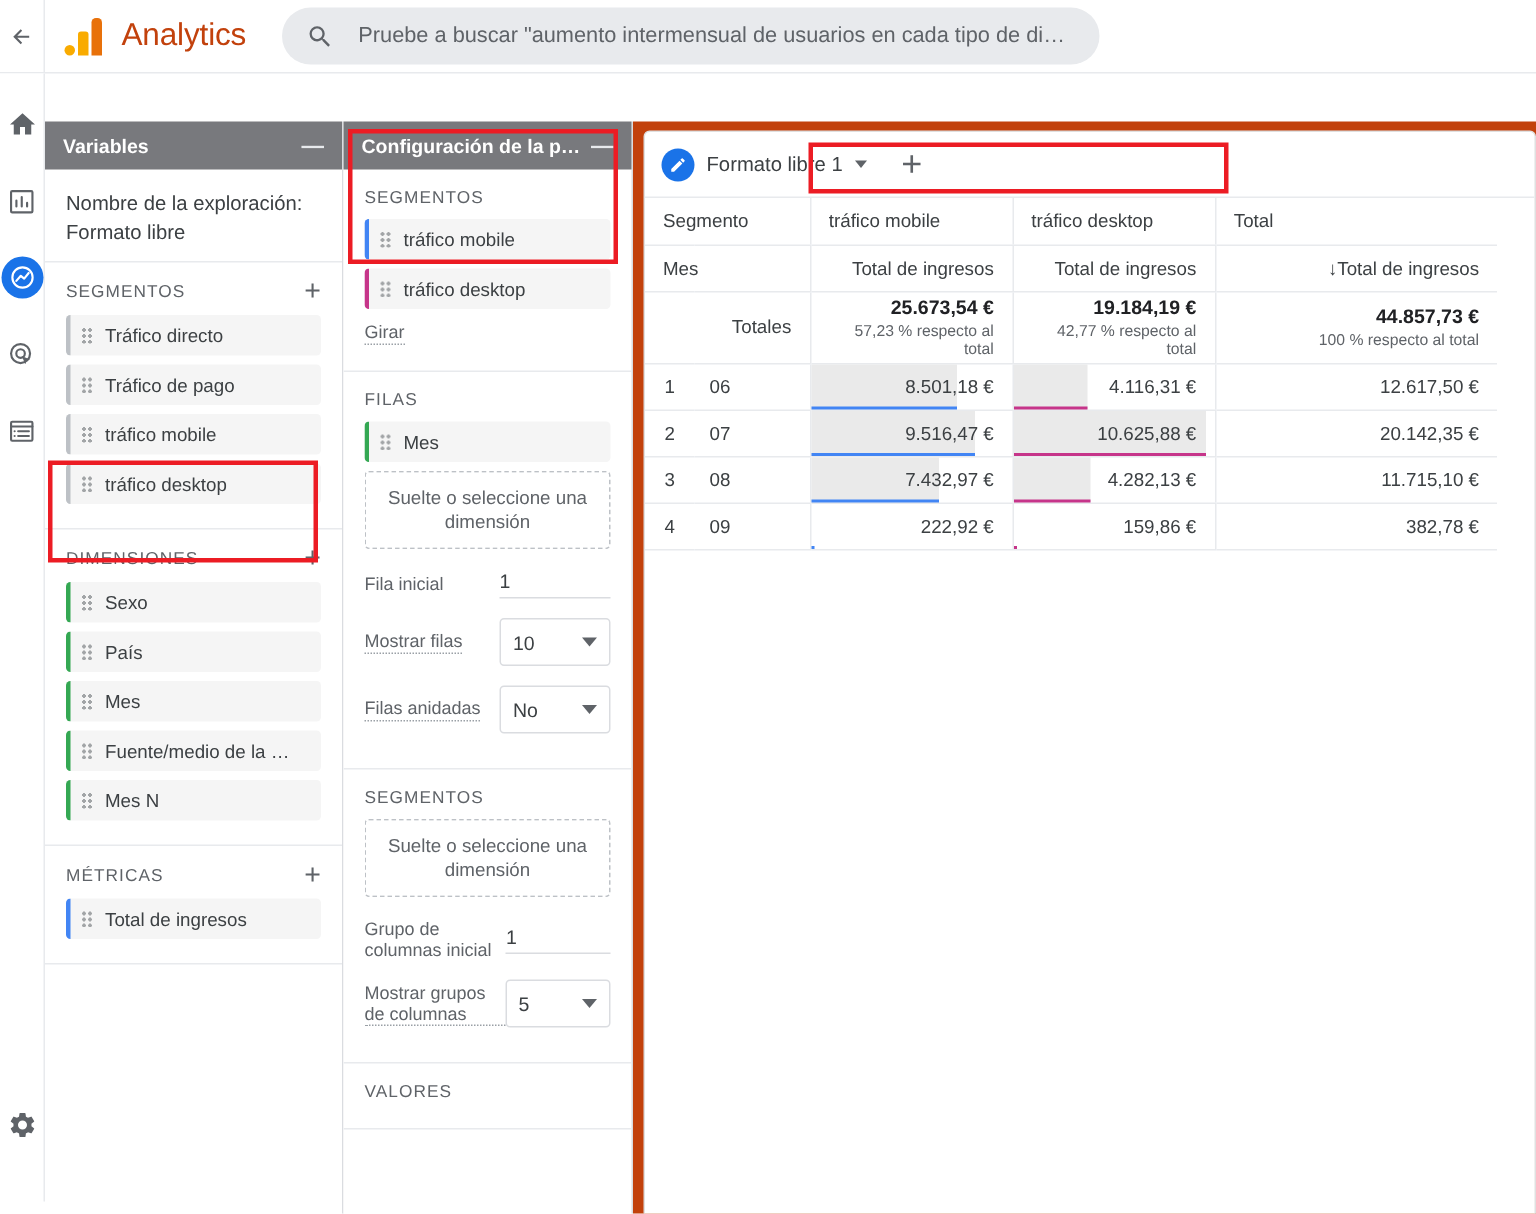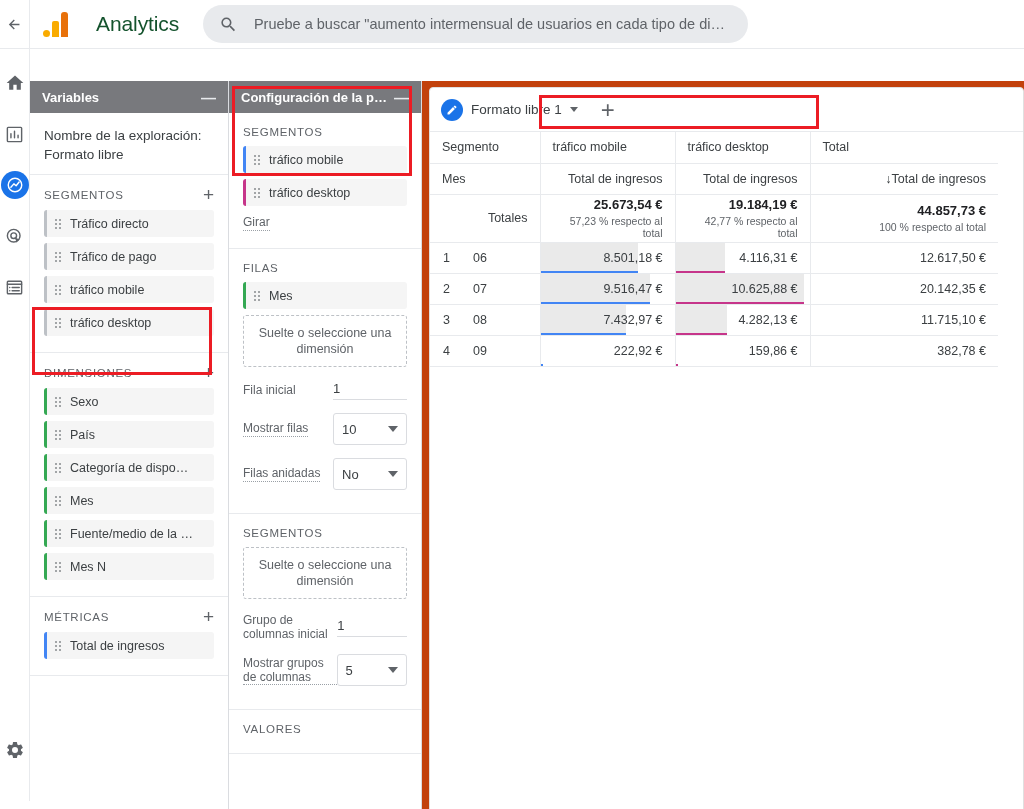--- a/index.html
+++ b/index.html
@@ -20,21 +20,21 @@
     width: 30px; height: 49px; display: flex; align-items: center;
     justify-content: center; color: #5f6368; font-size: 16px;
     border-right: 1px solid #e8eaed;
   }
   #ga-logo { margin-left: 13px; display: flex; align-items: end; height: 26px; gap: 2px; }
   .logo-bar { border-radius: 2px; }
   #logo-dot { width: 7px; height: 7px; border-radius: 50%; background: #f9ab00; }
   #logo-mid { width: 7px; height: 16px; background: #f9ab00; border-radius: 2px 2px 0 0;}
   #logo-tall { width: 7px; height: 25px; background: #e8710a; border-radius: 3px 3px 0 0;}
   #brand-name {
-    font-size: 21px; color: #14532d; margin-left: 28px; letter-spacing: -0.1px;
+    font-size: 21px; color: #c2410c; margin-left: 13px; letter-spacing: -0.1px;
   }
   #searchbar {
     margin-left: 24px; width: 545px; height: 38px; background: #e8eaed;
     border-radius: 19px; display: flex; align-items: center; padding: 0 16px;
   }
   #search-input-text {
     margin-left: 16px; font-size: 14.5px; color: #5f6368; white-space: nowrap;
     overflow: hidden; text-overflow: ellipsis; width: 485px;
   }
 
@@ -294,25 +294,20 @@
             <span class="chip-label">Sexo</span>
           </div>
         <div class="chip">
             <span class="bar bar-green"></span>
             <span class="grip"></span>
             <span class="chip-label">País</span>
           </div>
         <div class="chip">
             <span class="bar bar-green"></span>
             <span class="grip"></span>
-            <span class="chip-label">Categoría de dispo…</span>
-          </div>
-        <div class="chip">
-            <span class="bar bar-green"></span>
-            <span class="grip"></span>
             <span class="chip-label">Mes</span>
           </div>
         <div class="chip">
             <span class="bar bar-green"></span>
             <span class="grip"></span>
             <span class="chip-label">Fuente/medio de la …</span>
           </div>
         <div class="chip">
             <span class="bar bar-green"></span>
             <span class="grip"></span>

